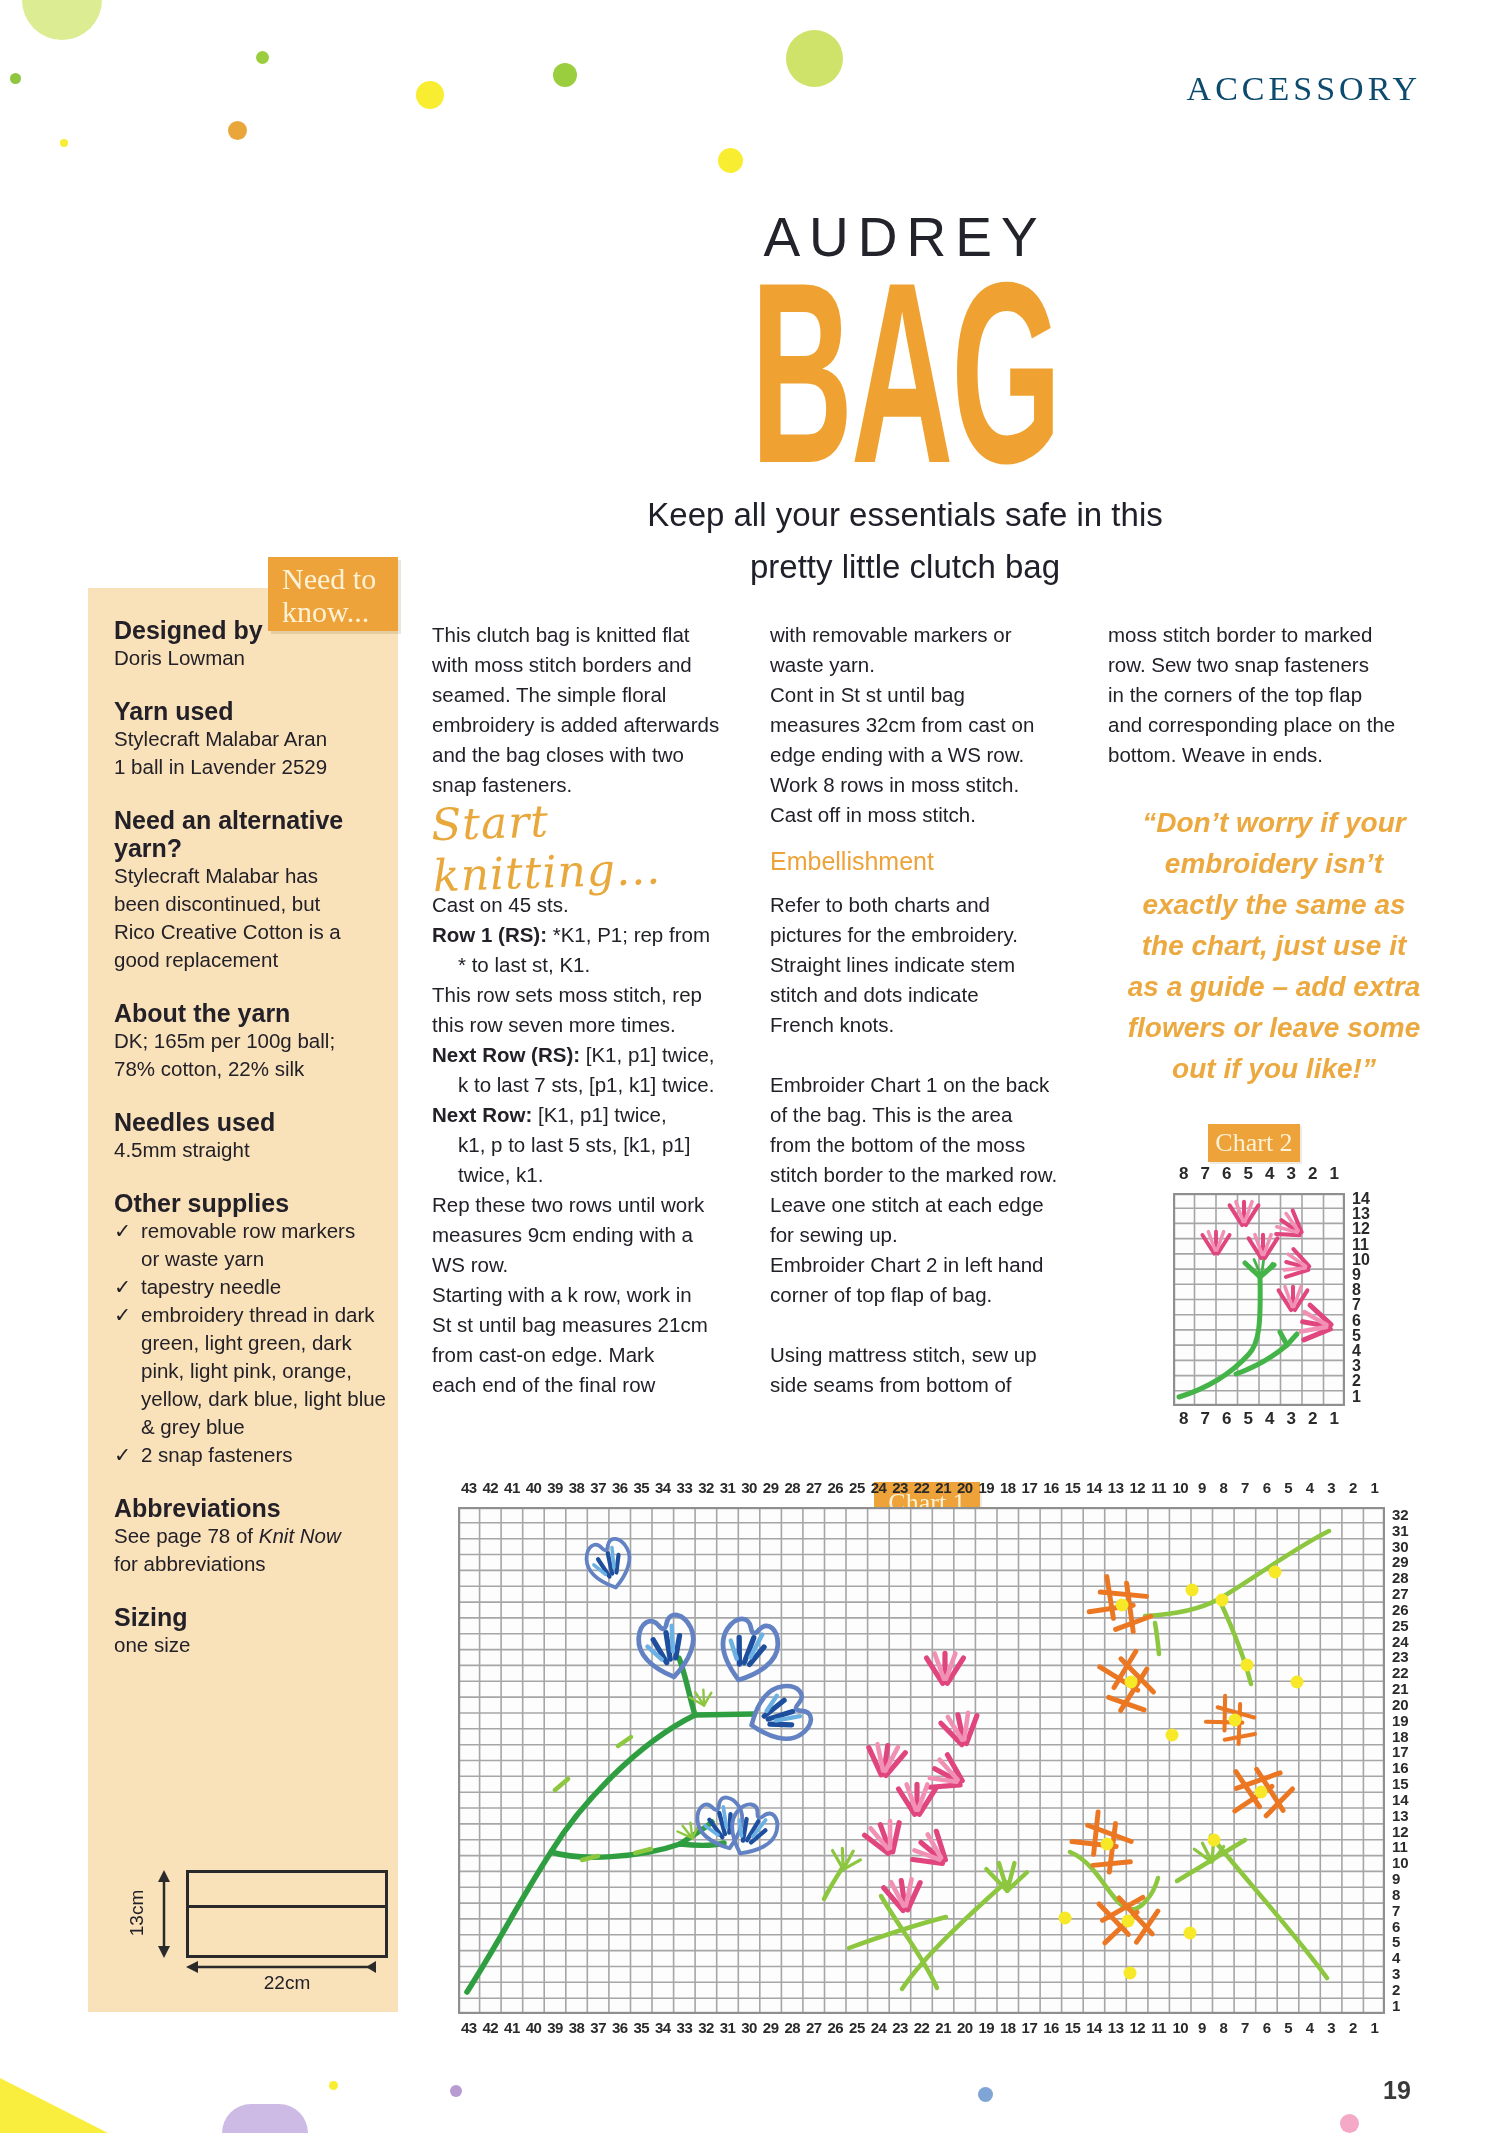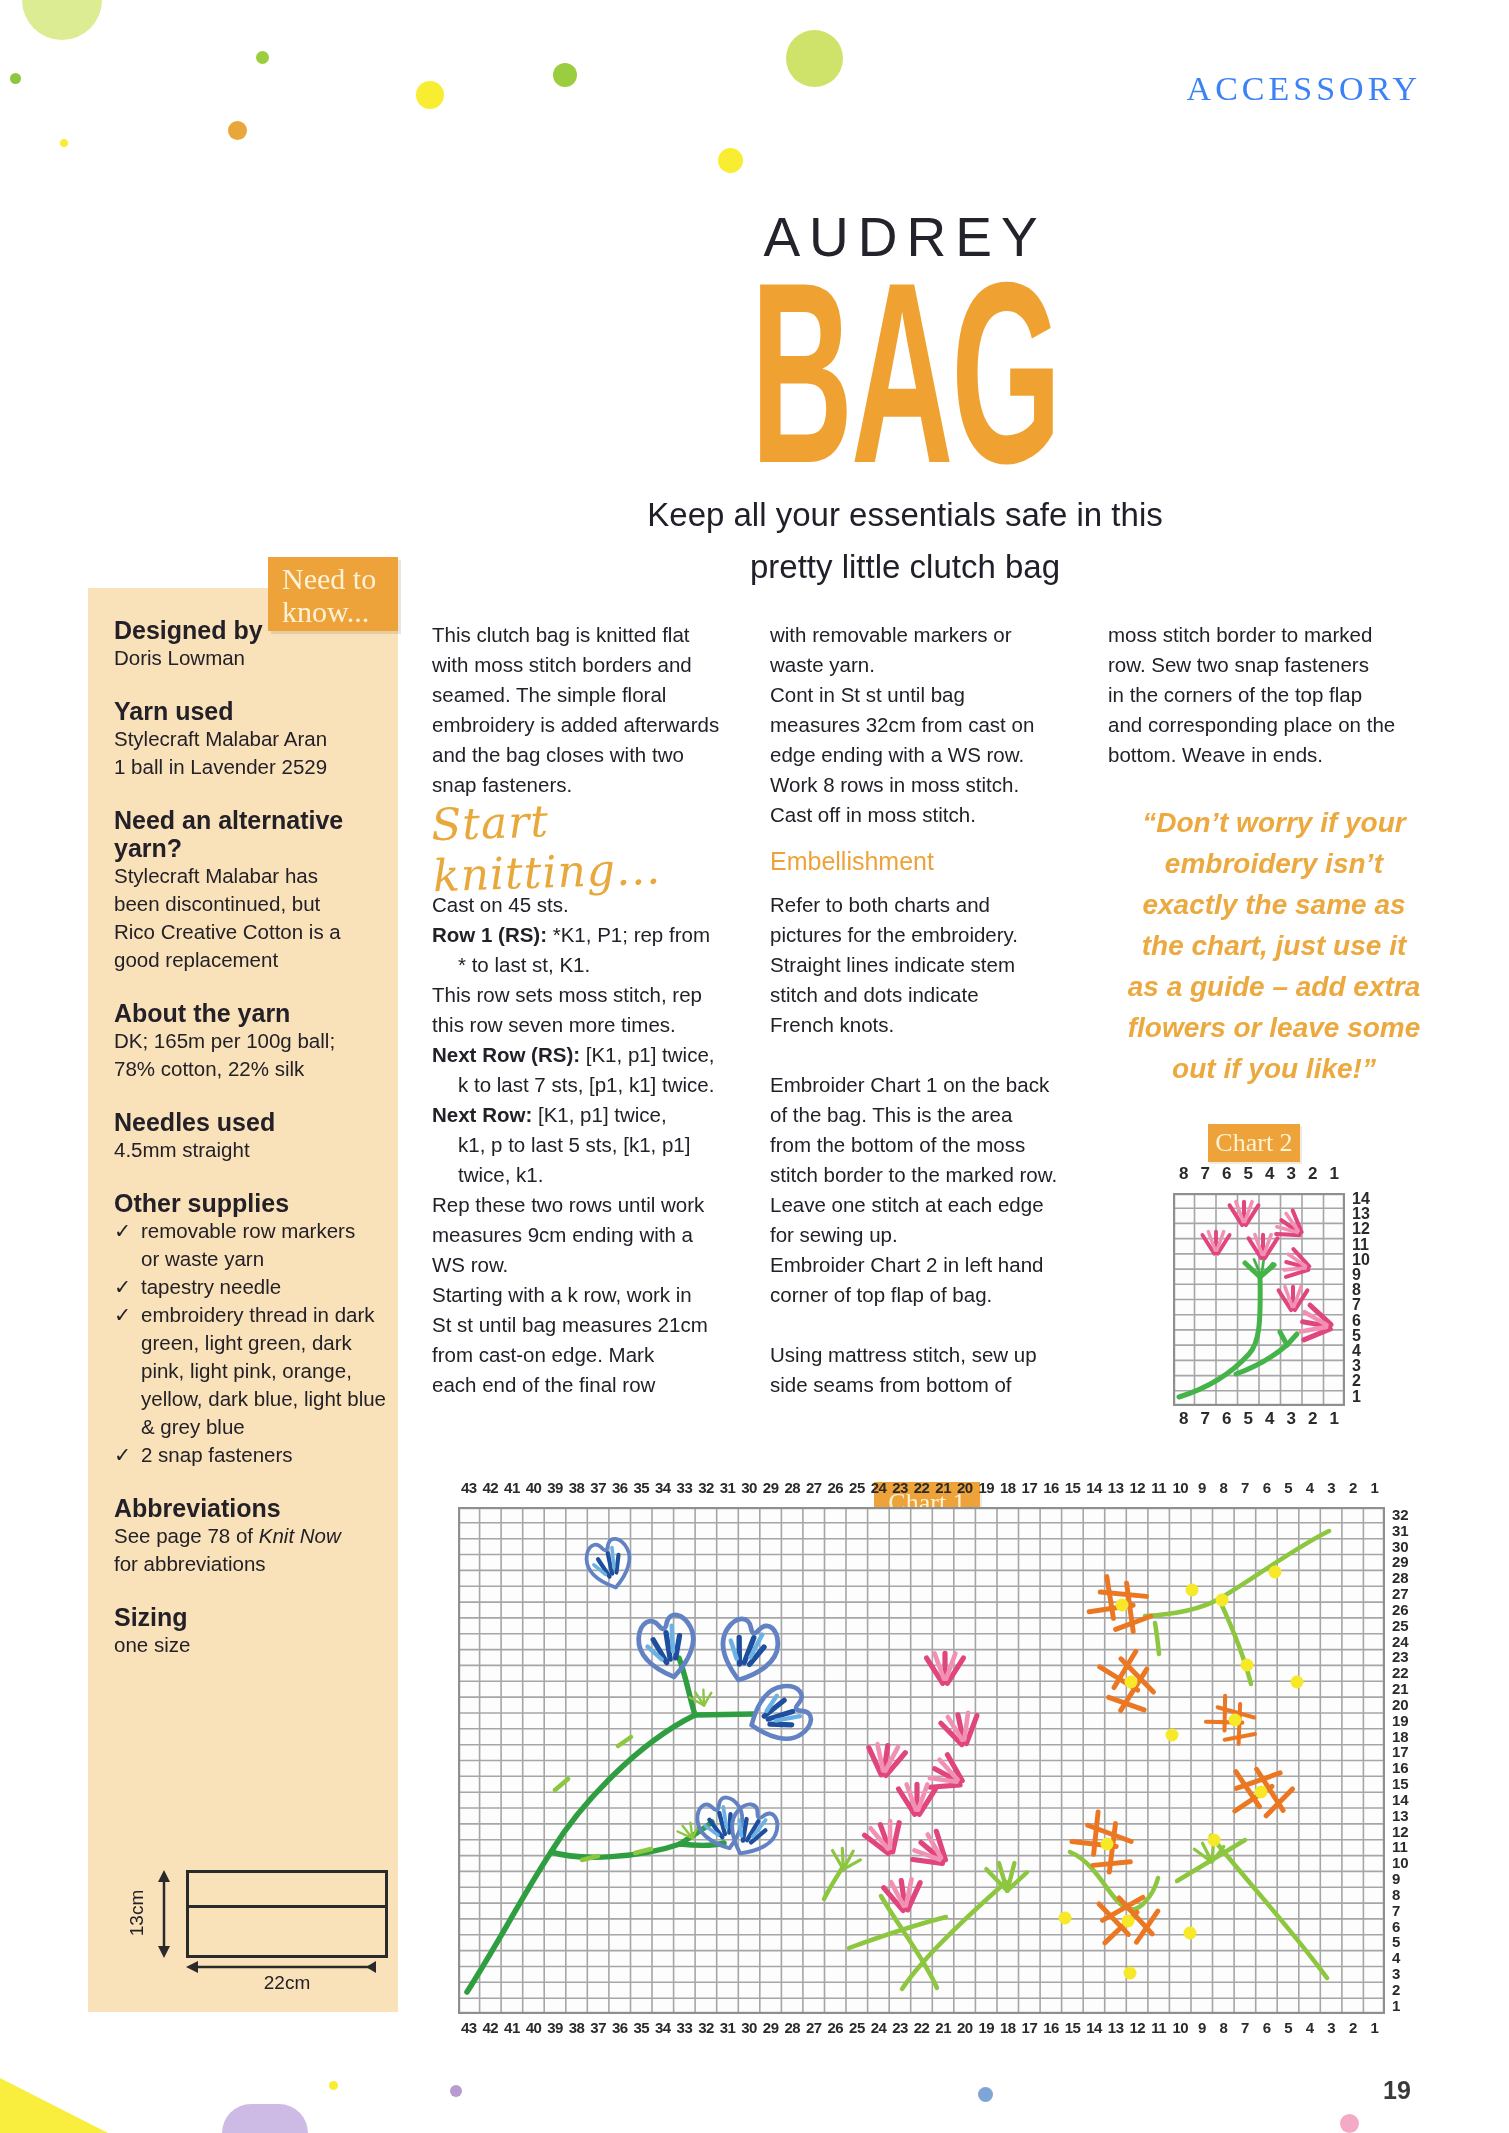--- a/index.html
+++ b/index.html
@@ -2,21 +2,21 @@
 <html style="--accent-orange: #efa231; --label-orange: #eda339; --peach: #f9e2ba; --script-orange: #e8a83c; --quote-orange: #eca93f; --text: #232028; --grid: #a6a6a6; --dark-green: #2f9e41; --light-green: #8dc63f; --chart2-green: #44b449; --pink-dark: #e0457e; --pink-light: #f290b4; --blue-outline: #6282c3; --blue-dark: #1d4f9e; --blue-light: #6cb1e3; --orange-flower: #ec7723; --yellow: #f7e928;"><head>
 <meta charset="utf-8">
 <style>
   html,body{margin:0;padding:0;background:#ffffff;}
   #page{position:relative;width:1509px;height:2133px;background:#fff;overflow:hidden;
         font-family:"Liberation Sans",sans-serif;color:#232028;}
   .abs{position:absolute;}
   .dot{position:absolute;border-radius:50%;}
   
   #accessory{position:absolute;right:88px;top:70px;font-family:"Liberation Serif",serif;
-    font-size:34px;letter-spacing:4px;color:#3b82f6;}
+    font-size:34px;letter-spacing:4px;color:#0c4a6e;}
   #audrey{position:absolute;left:655px;top:205px;width:500px;text-align:center;
     font-size:55px;letter-spacing:9px;color:#23232b;}
   #bag-box{position:absolute;left:655px;top:266px;width:500px;height:214px;display:flex;
     align-items:center;justify-content:center;font-weight:bold;font-size:258px;line-height:214px;
     color:var(--accent-orange);transform:scaleX(0.55);letter-spacing:-4px;}
   #sub1,#sub2{position:absolute;left:605px;width:600px;text-align:center;font-size:33px;color:#20202a;}
   #sub1{top:496px;} #sub2{top:548px;}
   
   #tab{position:absolute;left:268px;top:557px;width:130px;height:74px;background:var(--label-orange);
     font-family:"Liberation Serif",serif;font-size:30px;line-height:33px;color:#fdf2d7;

